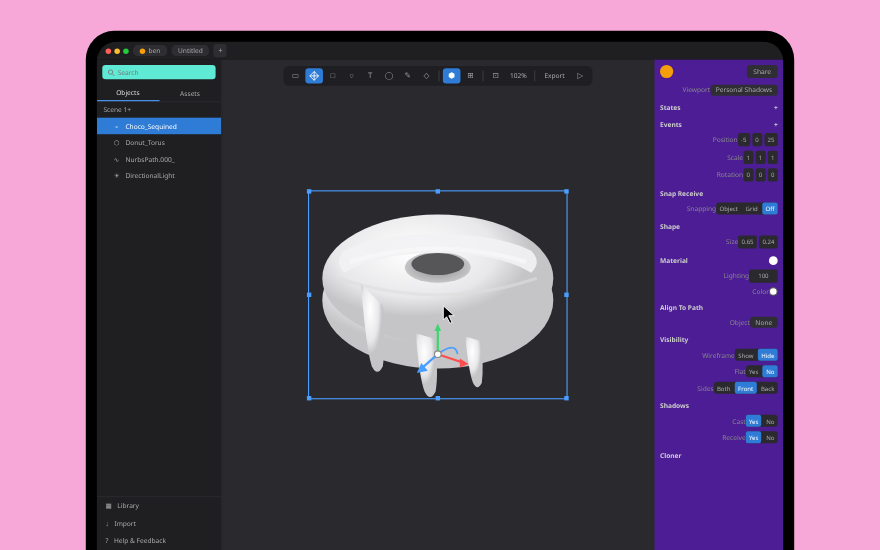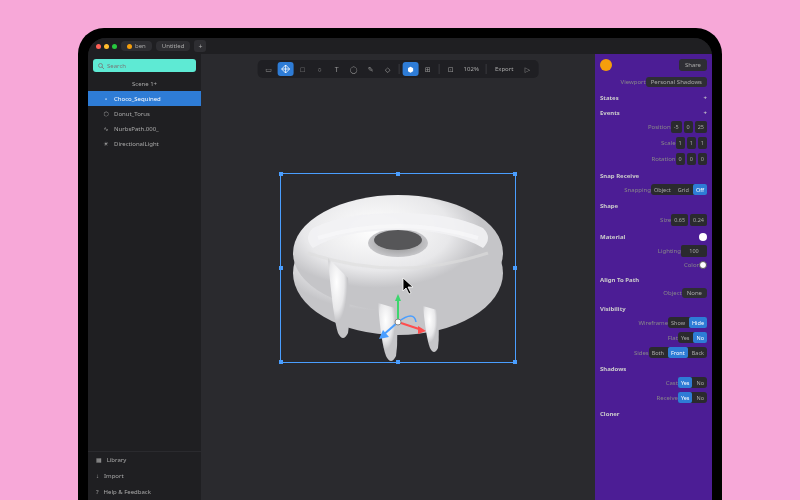--- a/index.html
+++ b/index.html
@@ -12,21 +12,21 @@
 .dot-r{background:#ff5f56;}.dot-y{background:#ffbd2e;}.dot-g{background:#27c93f;}
 .tab-pill{background:#2e2e32;border-radius:4px;padding:1px 6px;display:flex;align-items:center;gap:3px;font-size:6px;}
 .udot{width:5px;height:5px;border-radius:50%;background:#f59e0b;}
 .plus{width:12px;height:12px;border-radius:3px;background:#2e2e32;display:flex;align-items:center;justify-content:center;cursor:pointer;}
 .main{flex:1;display:flex;overflow:hidden;}
 .sidebar-l{width:114px;background:#1f1f22;display:flex;flex-direction:column;border-right:1px solid #2a2a2e;}
 .search{margin:5px;height:13px;background:#5eead4;border-radius:3px;display:flex;align-items:center;padding:0 5px;gap:3px;font-size:6px;color:#777;}
 .tabs-lr{display:flex;height:16px;border-bottom:1px solid #2a2a2e;}
 .tab-lr{flex:1;display:flex;align-items:center;justify-content:center;font-size:6px;cursor:pointer;}
 .tab-lr.active{border-bottom:1px solid #4a9eff;color:#ddd;}
-.scene-hdr{padding:3px 6px;font-size:6px;display:flex;align-items:center;justify-content:center;}
+.scene-hdr{padding:3px 6px;font-size:6px;display:flex;align-items:center;justify-content:flex-start;}
 .tree{flex:1;}
 .tree-item{height:15px;display:flex;align-items:center;padding:0 6px 0 14px;gap:4px;font-size:6px;cursor:pointer;}
 .tree-item.sel{background:#2e7cd6;color:#fff;}
 .tree-icon{width:8px;height:8px;display:flex;align-items:center;justify-content:center;}
 .footer-l{border-top:1px solid #2a2a2e;}
 .footer-item{height:16px;display:flex;align-items:center;padding:0 8px;gap:5px;font-size:6px;cursor:pointer;}
 .viewport{flex:1;background:#2a2a2e;position:relative;overflow:hidden;}
 .toolbar{position:absolute;top:6px;left:50%;transform:translateX(-50%);height:18px;background:#1f1f23;border-radius:5px;display:flex;align-items:center;padding:0 3px;gap:1px;}
 .tb-btn{width:16px;height:14px;border-radius:3px;display:flex;align-items:center;justify-content:center;cursor:pointer;color:#999;}
 .tb-btn.active{background:#2e7cd6;color:#fff;}
@@ -88,20 +88,24 @@
 <div class="main">
 
 <div class="sidebar-l">
   <div class="search">
     <svg width="6" height="6">
               <circle cx="2.5" cy="2.5" r="2" fill="none" stroke="#777" stroke-width="0.8"></circle>
               <line x1="4" y1="4" x2="6" y2="6" stroke="#777" stroke-width="0.8"></line>
             </svg>
     <span>Search</span>
   </div>
+  <div class="tabs-lr">
+    <div class="tab-lr active">Objects</div>
+    <div class="tab-lr">Assets</div>
+  </div>
   <div class="scene-hdr">
     <span>Scene 1</span>
     <span>+</span>
   </div>
   <div class="tree">
     <div class="tree-item sel">
       <span class="tree-icon">▫</span>
       <span>Choco_Sequined</span>
     </div>
     <div class="tree-item">

